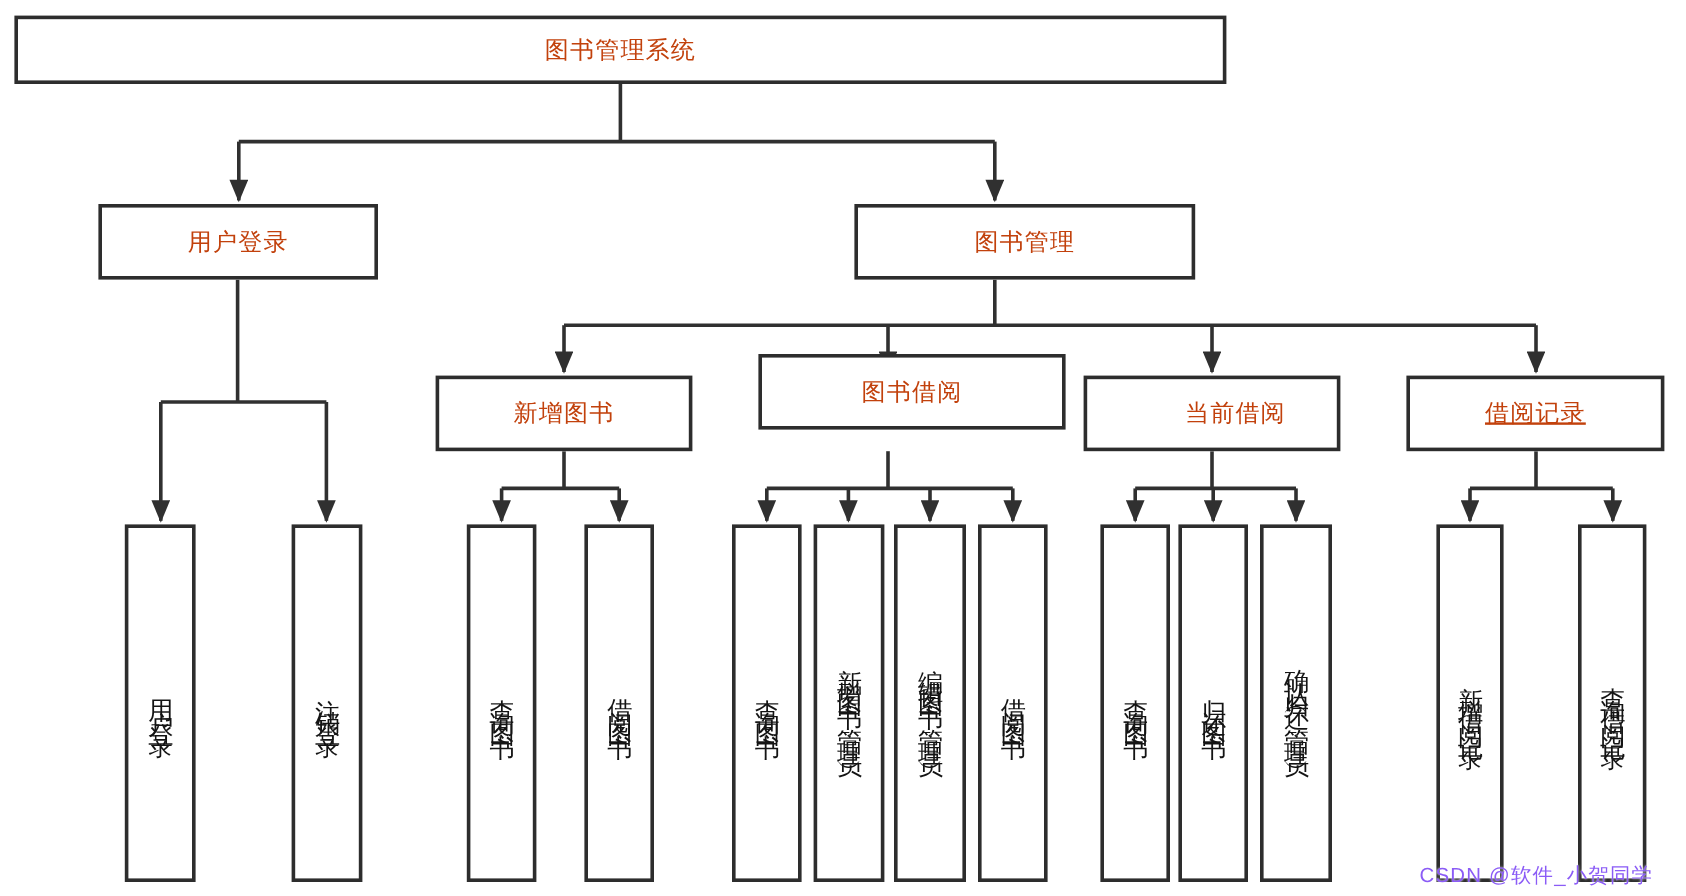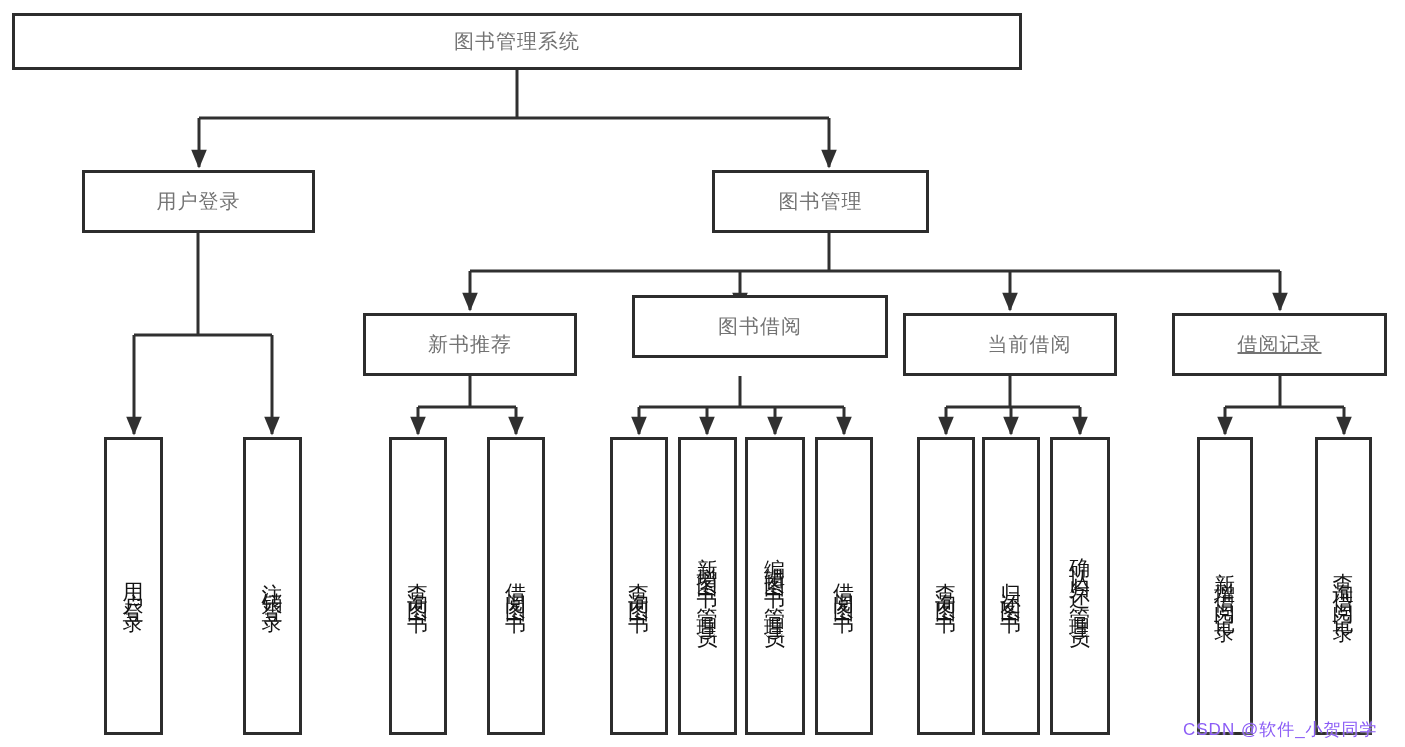--- a/index.html
+++ b/index.html
@@ -9,21 +9,21 @@
     background:#ffffff;
     font-family:"Liberation Sans","DejaVu Sans",sans-serif;
     overflow:hidden;
   }
   #connectors{position:absolute;left:0;top:0;width:1405px;height:747px;}
   .hbox{
     position:absolute;
     background:#ffffff;
     border:3px solid #2d2d2d;
     display:flex;align-items:center;justify-content:center;
-    font-size:20px;color:#737373;
+    font-size:20px;color:#c2410c;
     box-sizing:border-box;
     letter-spacing:1px;
   }
   .vbox{
     position:absolute;
     top:437px;height:298px;
     background:#ffffff;
     border:3px solid #2d2d2d;
     display:flex;align-items:center;justify-content:center;
     box-sizing:border-box;
@@ -32,21 +32,21 @@
     writing-mode:vertical-rl;
     text-orientation:mixed;
     font-size:21px;color:#141414;
     letter-spacing:10px;
     line-height:1;
     white-space:nowrap;
   }
   
   #box-root{left:12px;top:13px;width:1010px;height:57px;}
   #box-user-login{left:82px;top:170px;width:233px;height:63px;}
-  #box-book-mgmt{left:712px;top:170px;width:217px;height:63px;}
+  #box-book-mgmt{left:712px;top:170px;width:284px;height:63px;}
   #box-new-book{left:363px;top:313px;width:214px;height:63px;}
   #box-book-borrow{left:632px;top:295px;width:256px;height:63px;}
   #box-current-borrow{left:903px;top:313px;width:214px;height:63px;padding-left:39px;}
   #box-borrow-record{left:1172px;top:313px;width:215px;height:63px;text-decoration:underline;}
   
   #v-user-login{left:104px;width:59px;}
   #v-logout{left:243px;width:59px;}
   #v-rec-query{left:389px;width:58px;}
   #v-rec-borrow{left:487px;width:58px;}
   #v-bb-query{left:610px;width:58px;}
@@ -133,21 +133,21 @@
         <line x1="1344" y1="407" x2="1344" y2="434" marker-end="url(#arrow)"></line>
       </g>
     </g>
   </svg>
 
   <div class="hbox" id="box-root">图书管理系统</div>
 
   <div class="hbox" id="box-user-login">用户登录</div>
   <div class="hbox" id="box-book-mgmt">图书管理</div>
 
-  <div class="hbox" id="box-new-book">新书推荐</div>
+  <div class="hbox" id="box-new-book">新增图书</div>
   <div class="hbox" id="box-book-borrow">图书借阅</div>
   <div class="hbox" id="box-current-borrow">当前借阅</div>
   <div class="hbox" id="box-borrow-record">借阅记录</div>
 
   <div class="vbox" id="v-user-login">
     <span class="vtext">用户登录</span>
   </div>
   <div class="vbox" id="v-logout">
     <span class="vtext">注销登录</span>
   </div>

